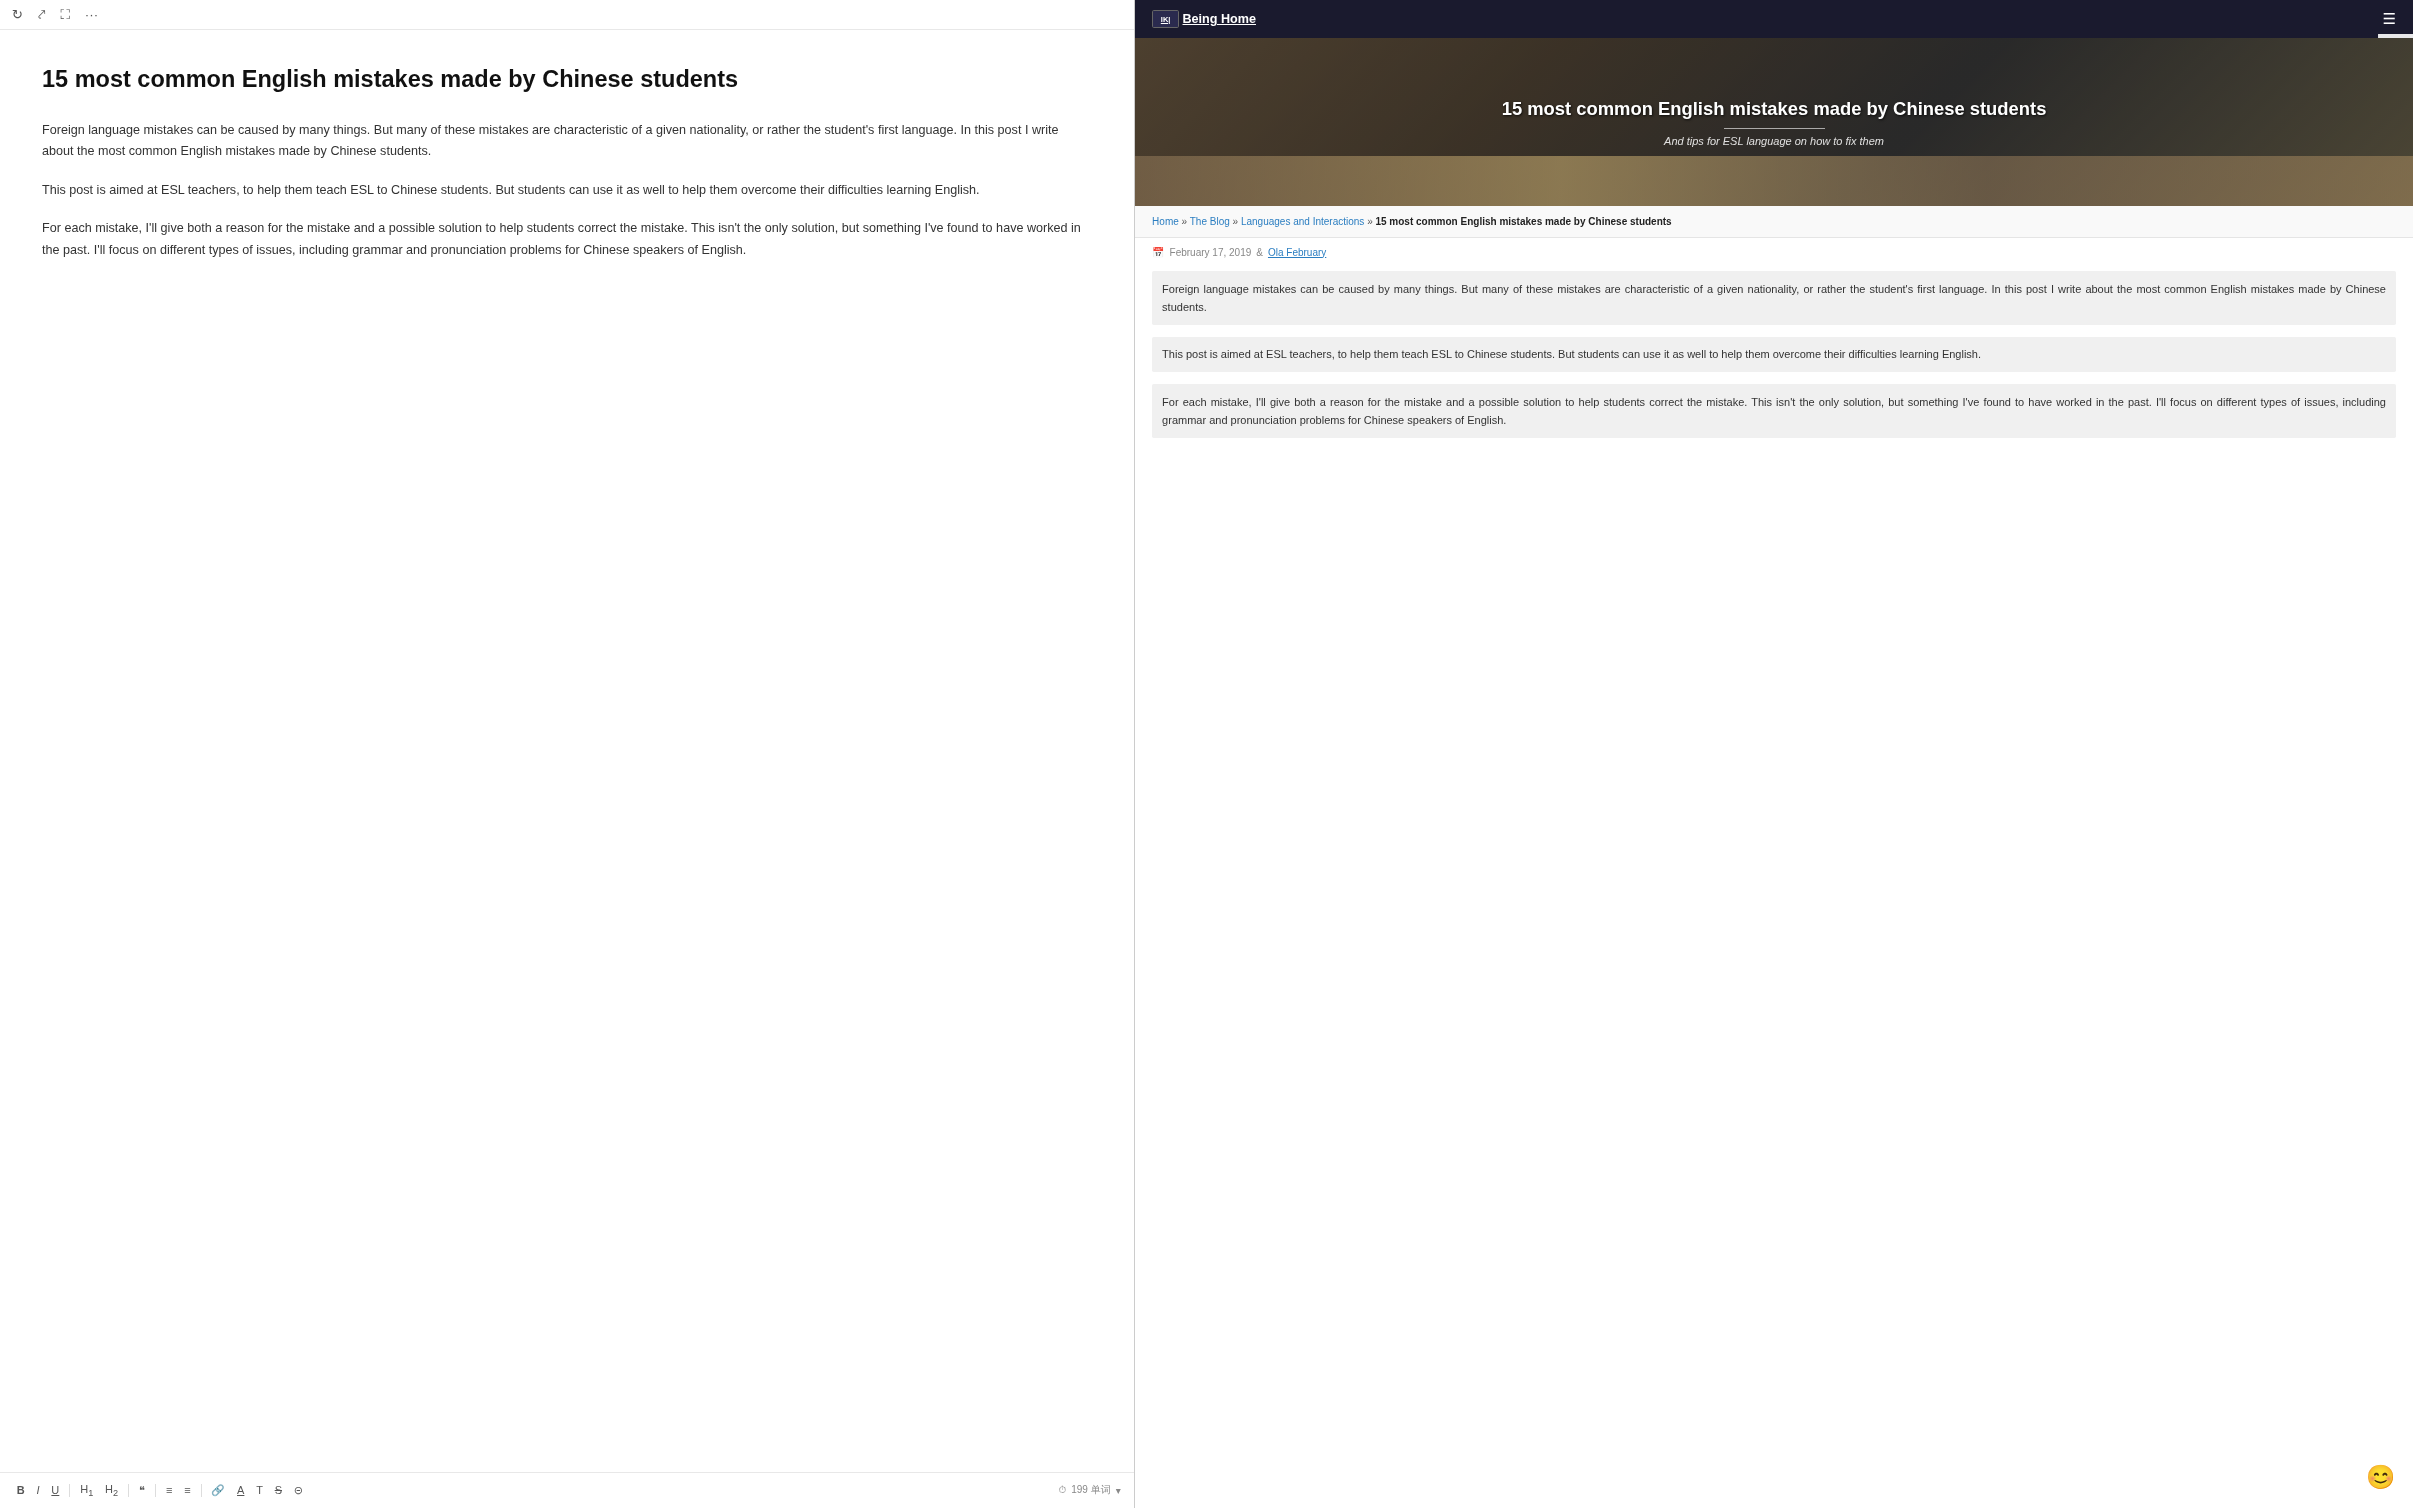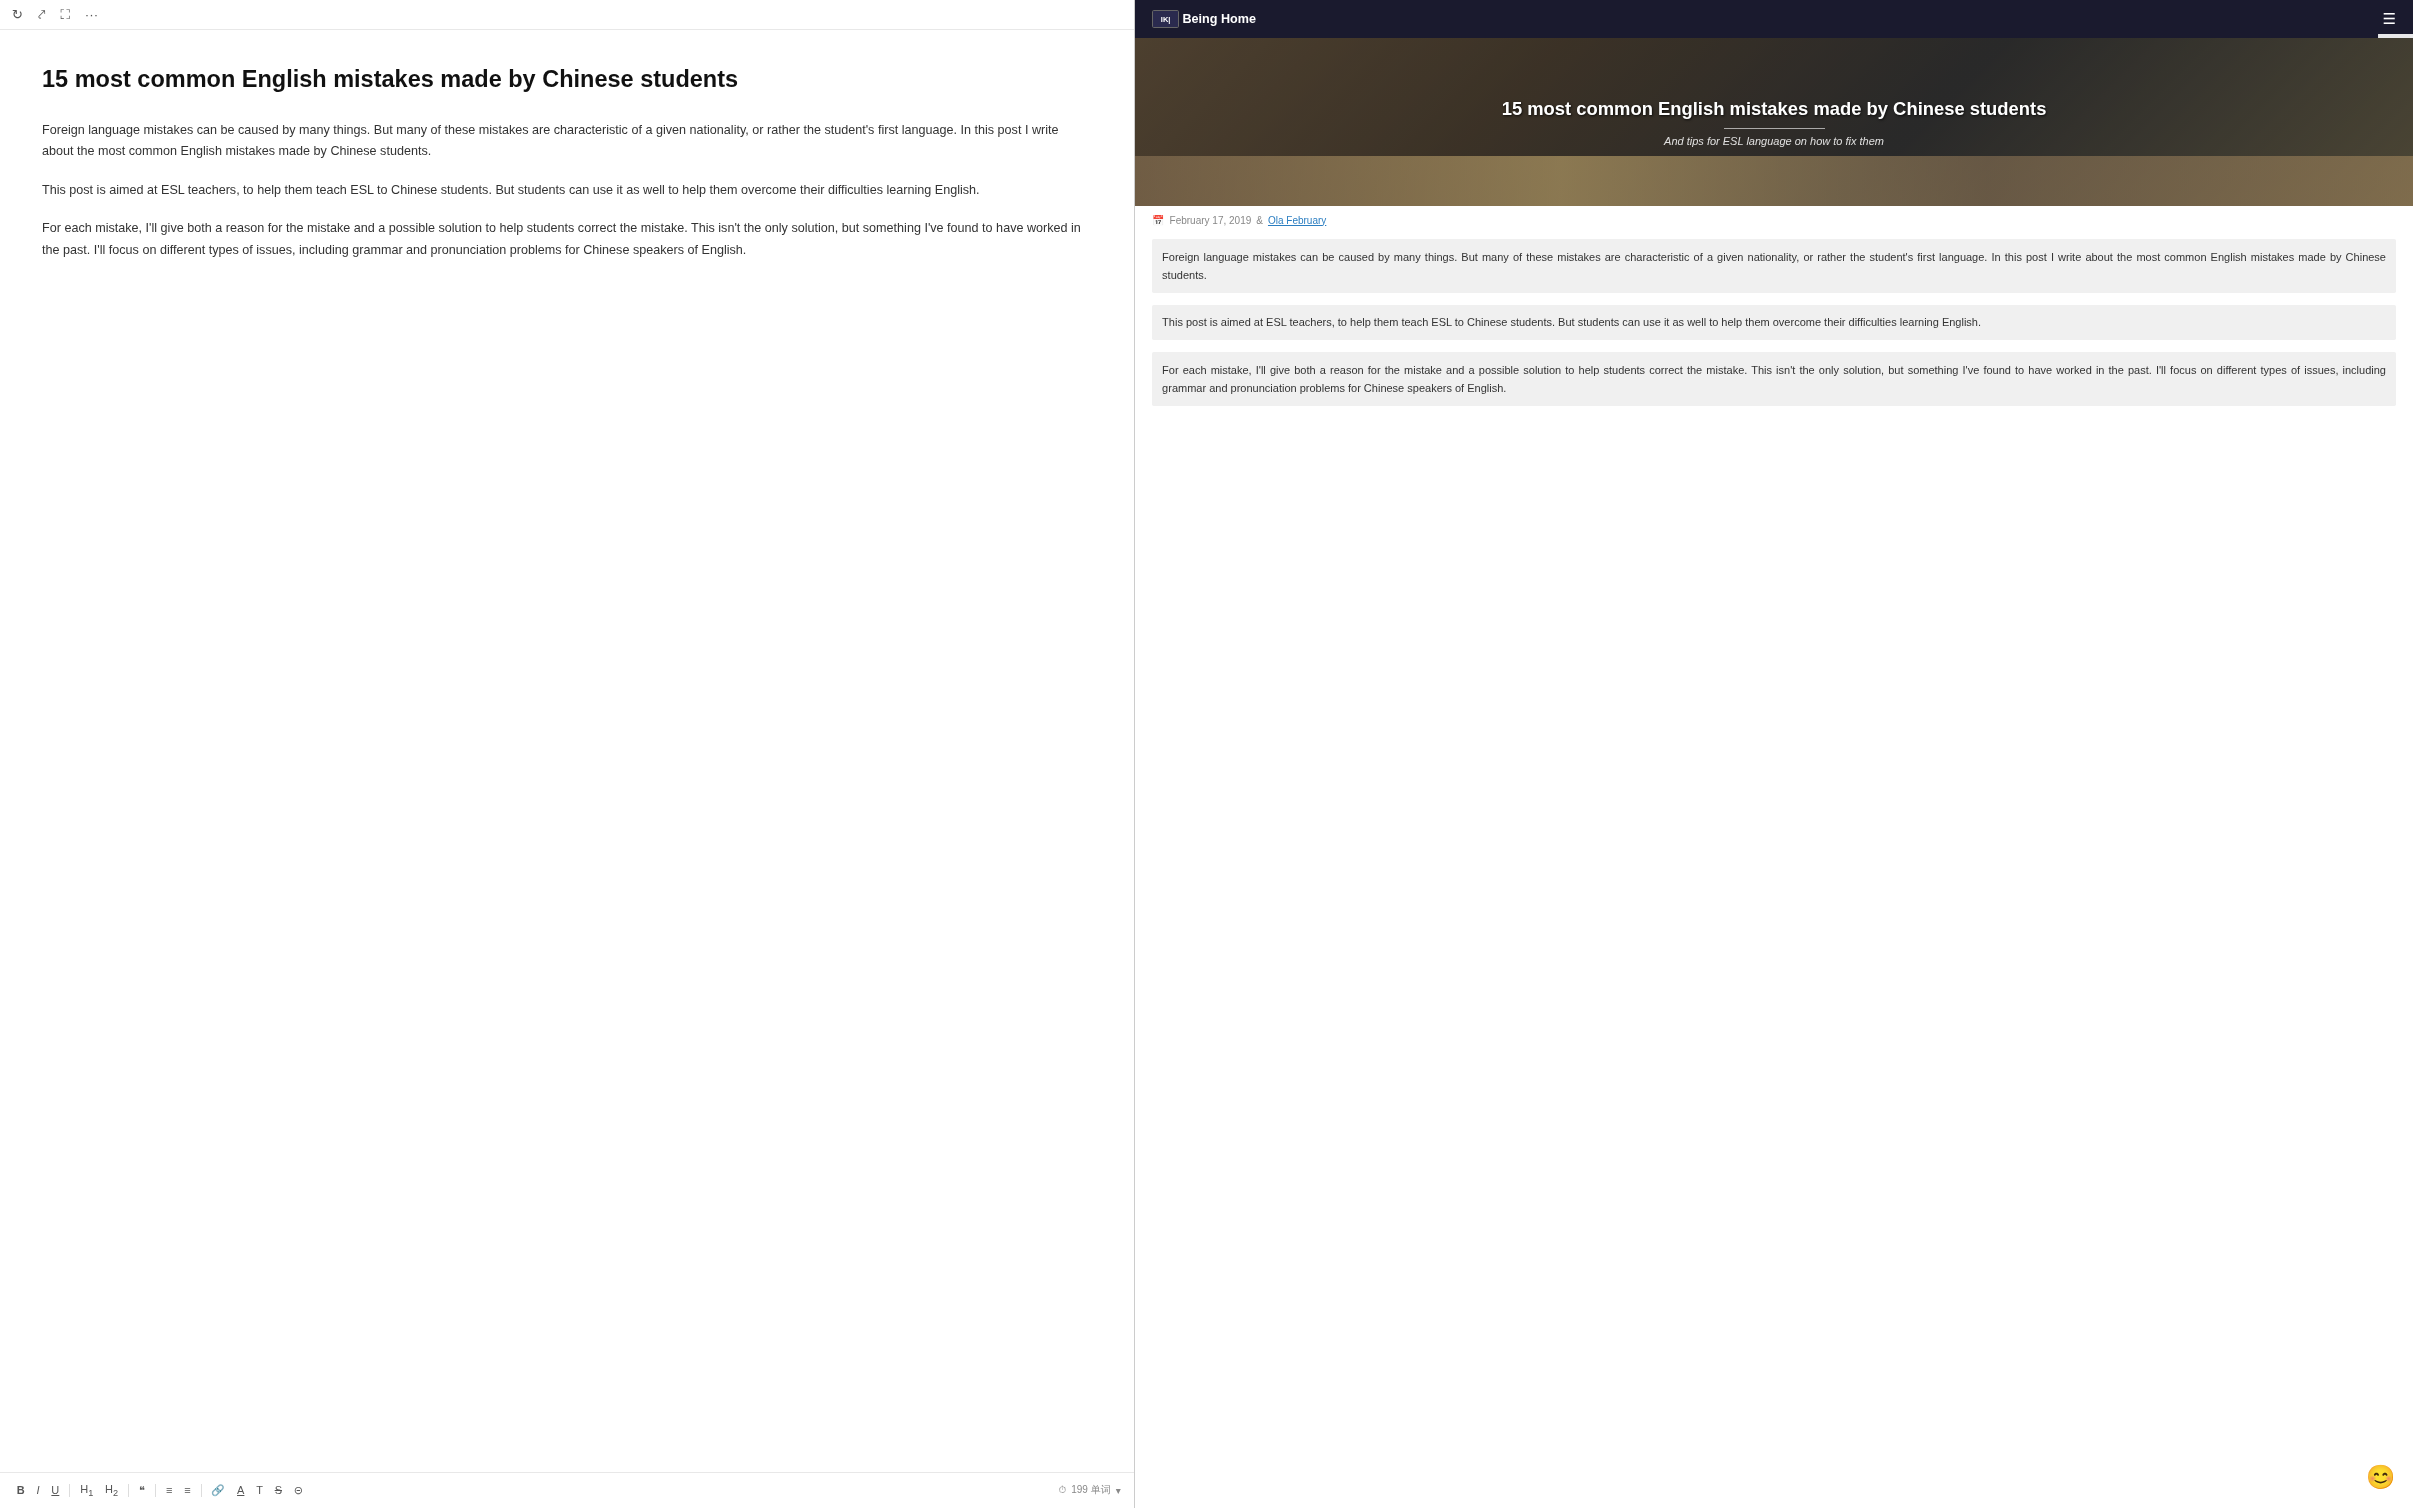--- a/index.html
+++ b/index.html
@@ -116,20 +116,21 @@
       padding: 10px 17px;
     }
 
     .site-logo {
       color: #fff;
       font-size: 12.6px;
       font-weight: 600;
       display: flex;
       align-items: center;
       gap: 3.4px;
+      text-decoration: underline;
     }
 
     .logo-icon {
       width: 27px;
       height: 18.4px;
       background: #2a2a4e;
       border: 0.8px solid #666;
       border-radius: 1.7px;
       display: flex;
       align-items: center;
@@ -342,20 +343,31 @@
       <span class="hamburger">☰</span>
     </nav>
 
     <div class="hero-section">
       <div class="hero-bg-detail"></div>
       <h1 class="hero-title">15 most common English mistakes made by Chinese students</h1>
       <div class="hero-divider"></div>
       <p class="hero-subtitle">And tips for ESL language on how to fix them</p>
     </div>
 
+    <div class="breadcrumb-bar">
+      <div class="breadcrumb-text">
+        <a href="#">Home</a>
+        <span> » </span>
+        <a href="#">The Blog</a>
+        <span> » </span>
+        <a href="#">Languages and Interactions</a>
+        <span> » </span>
+        <span class="current">15 most common English mistakes made by Chinese students</span>
+      </div>
+    </div>
 
     <div class="post-meta">
       <span>📅</span>
       <span>February 17, 2019</span>
       <span> &amp; </span>
       <a href="#" class="post-author">Ola February</a>
     </div>
 
     <div class="content-area">
       <p class="content-paragraph">Foreign language mistakes can be caused by many things. But many of these mistakes are characteristic of a given nationality, or rather the student's first language. In this post I write about the most common English mistakes made by Chinese students.</p>

